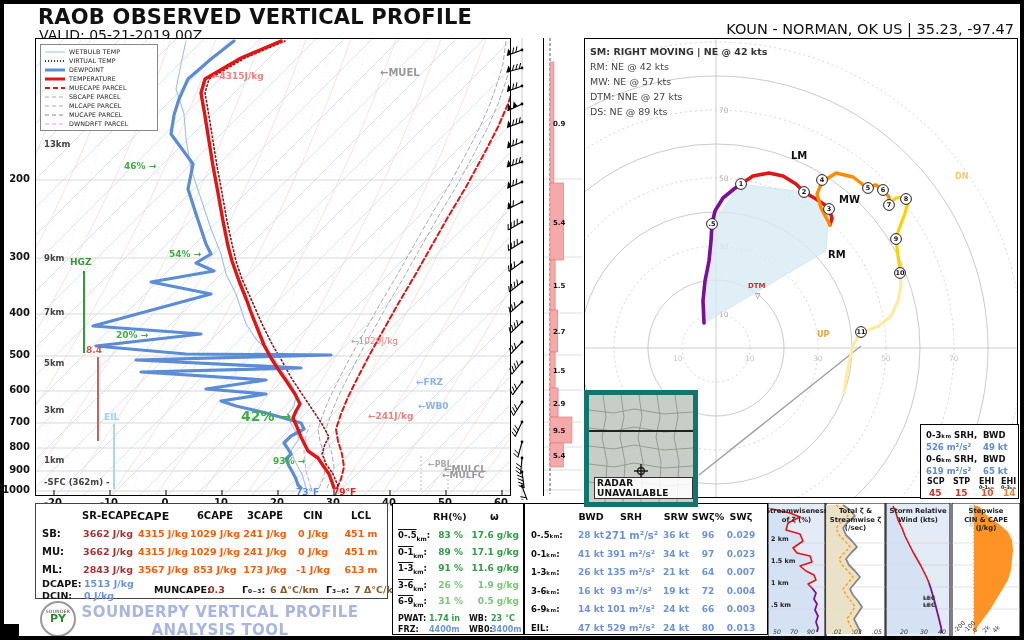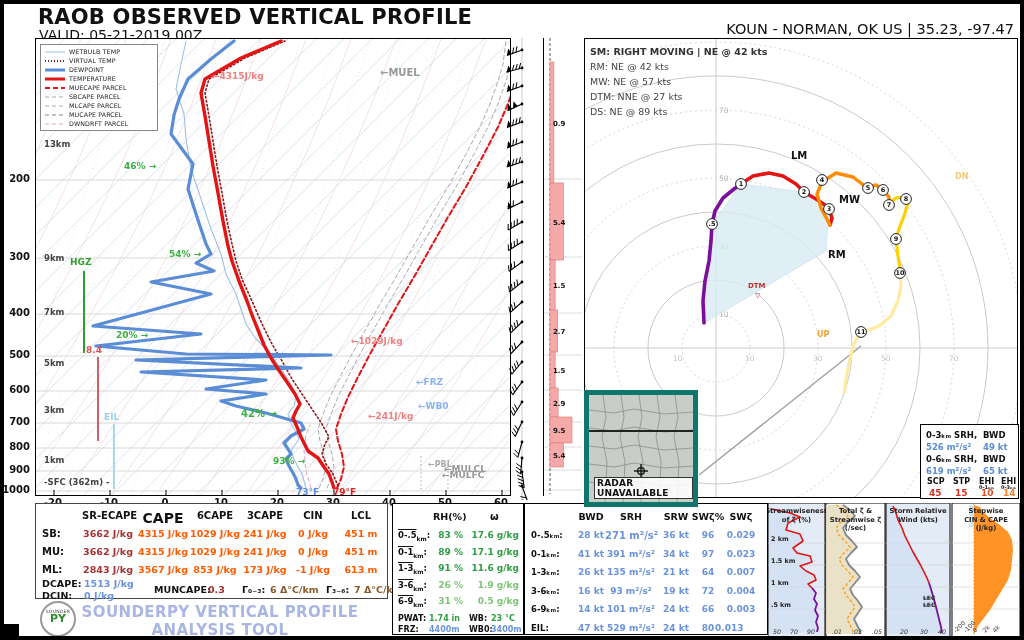--- a/index.html
+++ b/index.html
@@ -150,25 +150,25 @@
         <line x1="466" y1="451" x2="466" y2="456" stroke="#000"></line>
       </svg>
   <div class="abs" id="skewt-annos" style="left:0;top:0;width:474px;height:456px;">
         <span class="cell" style="left: 176px; top: 32px; color: rgb(240, 128, 128); font-size: 9px; font-weight: 600;">←4315J/kg</span>
         <span class="cell" style="left: 344px; top: 28px; color: rgb(153, 153, 153); font-size: 10px; font-weight: 800;">←MUEL</span>
         <span class="cell" style="left: 88px; top: 122px; color: rgb(60, 176, 67); font-size: 9px; font-weight: 600;">46% →</span>
         <span class="cell" style="left: 133px; top: 210px; color: rgb(60, 176, 67); font-size: 9px; font-weight: 600;">54% →</span>
         <span class="cell" style="left: 34px; top: 218px; color: rgb(46, 158, 46); font-size: 9px; font-weight: 800;">HGZ</span>
         <span class="cell" style="left: 50px; top: 306px; color: rgb(224, 80, 80); font-size: 9px; font-weight: 800;">8.4</span>
         <span class="cell" style="left: 80px; top: 291px; color: rgb(60, 176, 67); font-size: 9px; font-weight: 600;">20% →</span>
-        <span class="cell" style="left: 315px; top: 297px; color: rgb(240, 128, 128); font-size: 9px; font-weight: 700;">←1029J/kg</span>
+        <span class="cell" style="left: 315px; top: 297px; color: rgb(240, 128, 128); font-size: 9px; font-weight: 400;">←1029J/kg</span>
         <span class="cell" style="left: 380px; top: 338px; color: rgb(138, 180, 240); font-size: 9px; font-weight: 800;">←FRZ</span>
         <span class="cell" style="left: 382px; top: 362px; color: rgb(138, 180, 240); font-size: 9px; font-weight: 800;">←WB0</span>
         <span class="cell" style="left: 332px; top: 372px; color: rgb(240, 128, 128); font-size: 9px; font-weight: 600;">←241J/kg</span>
-        <span class="cell" style="left: 205px; top: 369px; color: rgb(60, 176, 67); font-size: 10px; font-weight: 600;">42% →</span>
+        <span class="cell" style="left: 205px; top: 369px; color: rgb(60, 176, 67); font-size: 14px; font-weight: 600;">42% →</span>
         <span class="cell" style="left: 68px; top: 373px; color: rgb(155, 208, 232); font-size: 9px; font-weight: 800;">EIL</span>
         <span class="cell" style="left: 237px; top: 417px; color: rgb(60, 176, 67); font-size: 9px; font-weight: 600;">93% →</span>
         <span class="cell" style="left: 392px; top: 421px; color: rgb(170, 170, 170); font-size: 8px; font-weight: 600;">←PBL</span>
         <span class="cell" style="left: 408px; top: 425px; color: rgb(153, 153, 153); font-size: 9px; font-weight: 800;">←MULCL</span>
         <span class="cell" style="left: 406px; top: 431px; color: rgb(153, 153, 153); font-size: 9px; font-weight: 800;">←MULFC</span>
         <span class="cell" style="left: 260px; top: 448px; color: rgb(91, 141, 214); font-size: 9px; font-weight: 800;">73°F</span>
         <span class="cell" style="left: 297px; top: 448px; color: rgb(224, 32, 32); font-size: 9px; font-weight: 800;">79°F</span>
         <span class="cell" style="left: 8px; top: 100px; color: rgb(68, 68, 68); font-size: 8.5px; font-weight: 600;">13km</span>
         <span class="cell" style="left: 8px; top: 214px; color: rgb(68, 68, 68); font-size: 8.5px; font-weight: 600;">9km</span>
         <span class="cell" style="left: 8px; top: 268px; color: rgb(68, 68, 68); font-size: 8.5px; font-weight: 600;">7km</span>
@@ -524,21 +524,21 @@
       <span class="cell" style="left: 58px; top: 59px; font-size: 5px;">0-1ₖₘ</span>
       <span class="cell" style="left: 80px; top: 59px; font-size: 5px;">0-3ₖₘ</span>
       <span class="cell" style="left: 8px; top: 63px; font-size: 9px; color: rgb(217, 48, 37);">45</span>
       <span class="cell" style="left: 34px; top: 63px; font-size: 9px; color: rgb(217, 48, 37);">15</span>
       <span class="cell" style="left: 60px; top: 63px; font-size: 9px; color: rgb(226, 80, 42);">10</span>
       <span class="cell" style="left: 82px; top: 63px; font-size: 9px; color: rgb(240, 128, 48);">14</span>
     </div>
 
 <div class="abs panel" id="thermo">
       <span class="cell" style="left: 46px; top: 6px; width: 52px; text-align: center; font-size: 10px;">SR-ECAPE</span>
-      <span class="cell" style="left: 101px; top: 6px; width: 52px; text-align: center; font-size: 14px;">CAPE</span>
+      <span class="cell" style="left: 101px; top: 6px; width: 52px; text-align: left; font-size: 11px;">CAPE</span>
       <span class="cell" style="left: 153px; top: 6px; width: 52px; text-align: center; font-size: 10px;">6CAPE</span>
       <span class="cell" style="left: 203px; top: 6px; width: 52px; text-align: center; font-size: 10px;">3CAPE</span>
       <span class="cell" style="left: 251px; top: 6px; width: 52px; text-align: center; font-size: 10px;">CIN</span>
       <span class="cell" style="left: 299px; top: 6px; width: 52px; text-align: center; font-size: 10px;">LCL</span>
       <span class="cell" style="left: 6px; top: 24px; font-size: 10px;">SB:</span>
       <span class="cell" style="left: 42px; top: 24px; width: 60px; text-align: center; font-size: 9.5px; color: rgb(168, 50, 50);">3662 J/kg</span>
       <span class="cell" style="left: 97px; top: 24px; width: 60px; text-align: center; font-size: 9.5px; color: rgb(255, 90, 0);">4315 J/kg</span>
       <span class="cell" style="left: 149px; top: 24px; width: 60px; text-align: center; font-size: 9.5px; color: rgb(255, 90, 0);">1029 J/kg</span>
       <span class="cell" style="left: 199px; top: 24px; width: 60px; text-align: center; font-size: 9.5px; color: rgb(255, 90, 0);">241 J/kg</span>
       <span class="cell" style="left: 247px; top: 24px; width: 60px; text-align: center; font-size: 9.5px; color: rgb(255, 90, 0);">0 J/kg</span>
@@ -629,21 +629,21 @@
       <span class="cell" style="left: 40px; top: 100px; width: 52px; text-align: center; font-size: 9px; color: rgb(107, 147, 221);">14 kt</span>
       <span class="cell" style="left: 80px; top: 100px; width: 52px; text-align: center; font-size: 9px; color: rgb(107, 147, 221);">101 m²/s²</span>
       <span class="cell" style="left: 125px; top: 100px; width: 52px; text-align: center; font-size: 9px; color: rgb(107, 147, 221);">24 kt</span>
       <span class="cell" style="left: 157px; top: 100px; width: 52px; text-align: center; font-size: 9px; color: rgb(107, 147, 221);">66</span>
       <span class="cell" style="left: 190px; top: 100px; width: 52px; text-align: center; font-size: 9px; color: rgb(107, 147, 221);">0.003</span>
       <span class="cell" style="left: 6px; top: 118.5px; font-size: 8.5px;">EIL:</span>
       <span class="cell" style="left: 40px; top: 118.5px; width: 52px; text-align: center; font-size: 9px; color: rgb(107, 147, 221);">47 kt</span>
       <span class="cell" style="left: 80px; top: 118.5px; width: 52px; text-align: center; font-size: 9px; color: rgb(107, 147, 221);">529 m²/s²</span>
       <span class="cell" style="left: 125px; top: 118.5px; width: 52px; text-align: center; font-size: 9px; color: rgb(107, 147, 221);">24 kt</span>
       <span class="cell" style="left: 157px; top: 118.5px; width: 52px; text-align: center; font-size: 9px; color: rgb(107, 147, 221);">80</span>
-      <span class="cell" style="left: 190px; top: 118.5px; width: 52px; text-align: left; font-size: 9px; color: rgb(107, 147, 221);">0.013</span>
+      <span class="cell" style="left: 190px; top: 118.5px; width: 52px; text-align: center; font-size: 9px; color: rgb(107, 147, 221);">0.013</span>
     </div>
 <div class="abs" id="minis">
   <svg id="mini-svg" width="252" height="134">
         <rect x="0" y="0" width="57" height="134" fill="#e3ebf7" stroke="#000" stroke-width="1"></rect>
         <line x1="0" y1="40" x2="57" y2="40" stroke="#cfcfcf" stroke-width="0.6"></line>
         <line x1="0" y1="62" x2="57" y2="62" stroke="#cfcfcf" stroke-width="0.6"></line>
         <line x1="0" y1="84" x2="57" y2="84" stroke="#cfcfcf" stroke-width="0.6"></line>
         <line x1="0" y1="106" x2="57" y2="106" stroke="#cfcfcf" stroke-width="0.6"></line>
         <polygon points="1,2 4,6 22,10 32,14 20,20 18,27 32,31 35,38 25,45 29,50 42,53 44,59 32,63 38,68 46,72 48,77 40,81 44,85 44,85 48,90 46,96 49,101 47,107 50,113 48,119 50,125 49,129 1,131" fill="#cfdef2" opacity="0.7"></polygon>
         <polyline points="4,6 22,10 32,14 20,20 18,27 32,31 35,38 25,45 29,50 42,53 44,59 32,63 38,68 46,72 48,77 40,81 44,85" fill="none" stroke="#e21414" stroke-width="1.6" stroke-dasharray="none" stroke-linejoin="round"></polyline>

